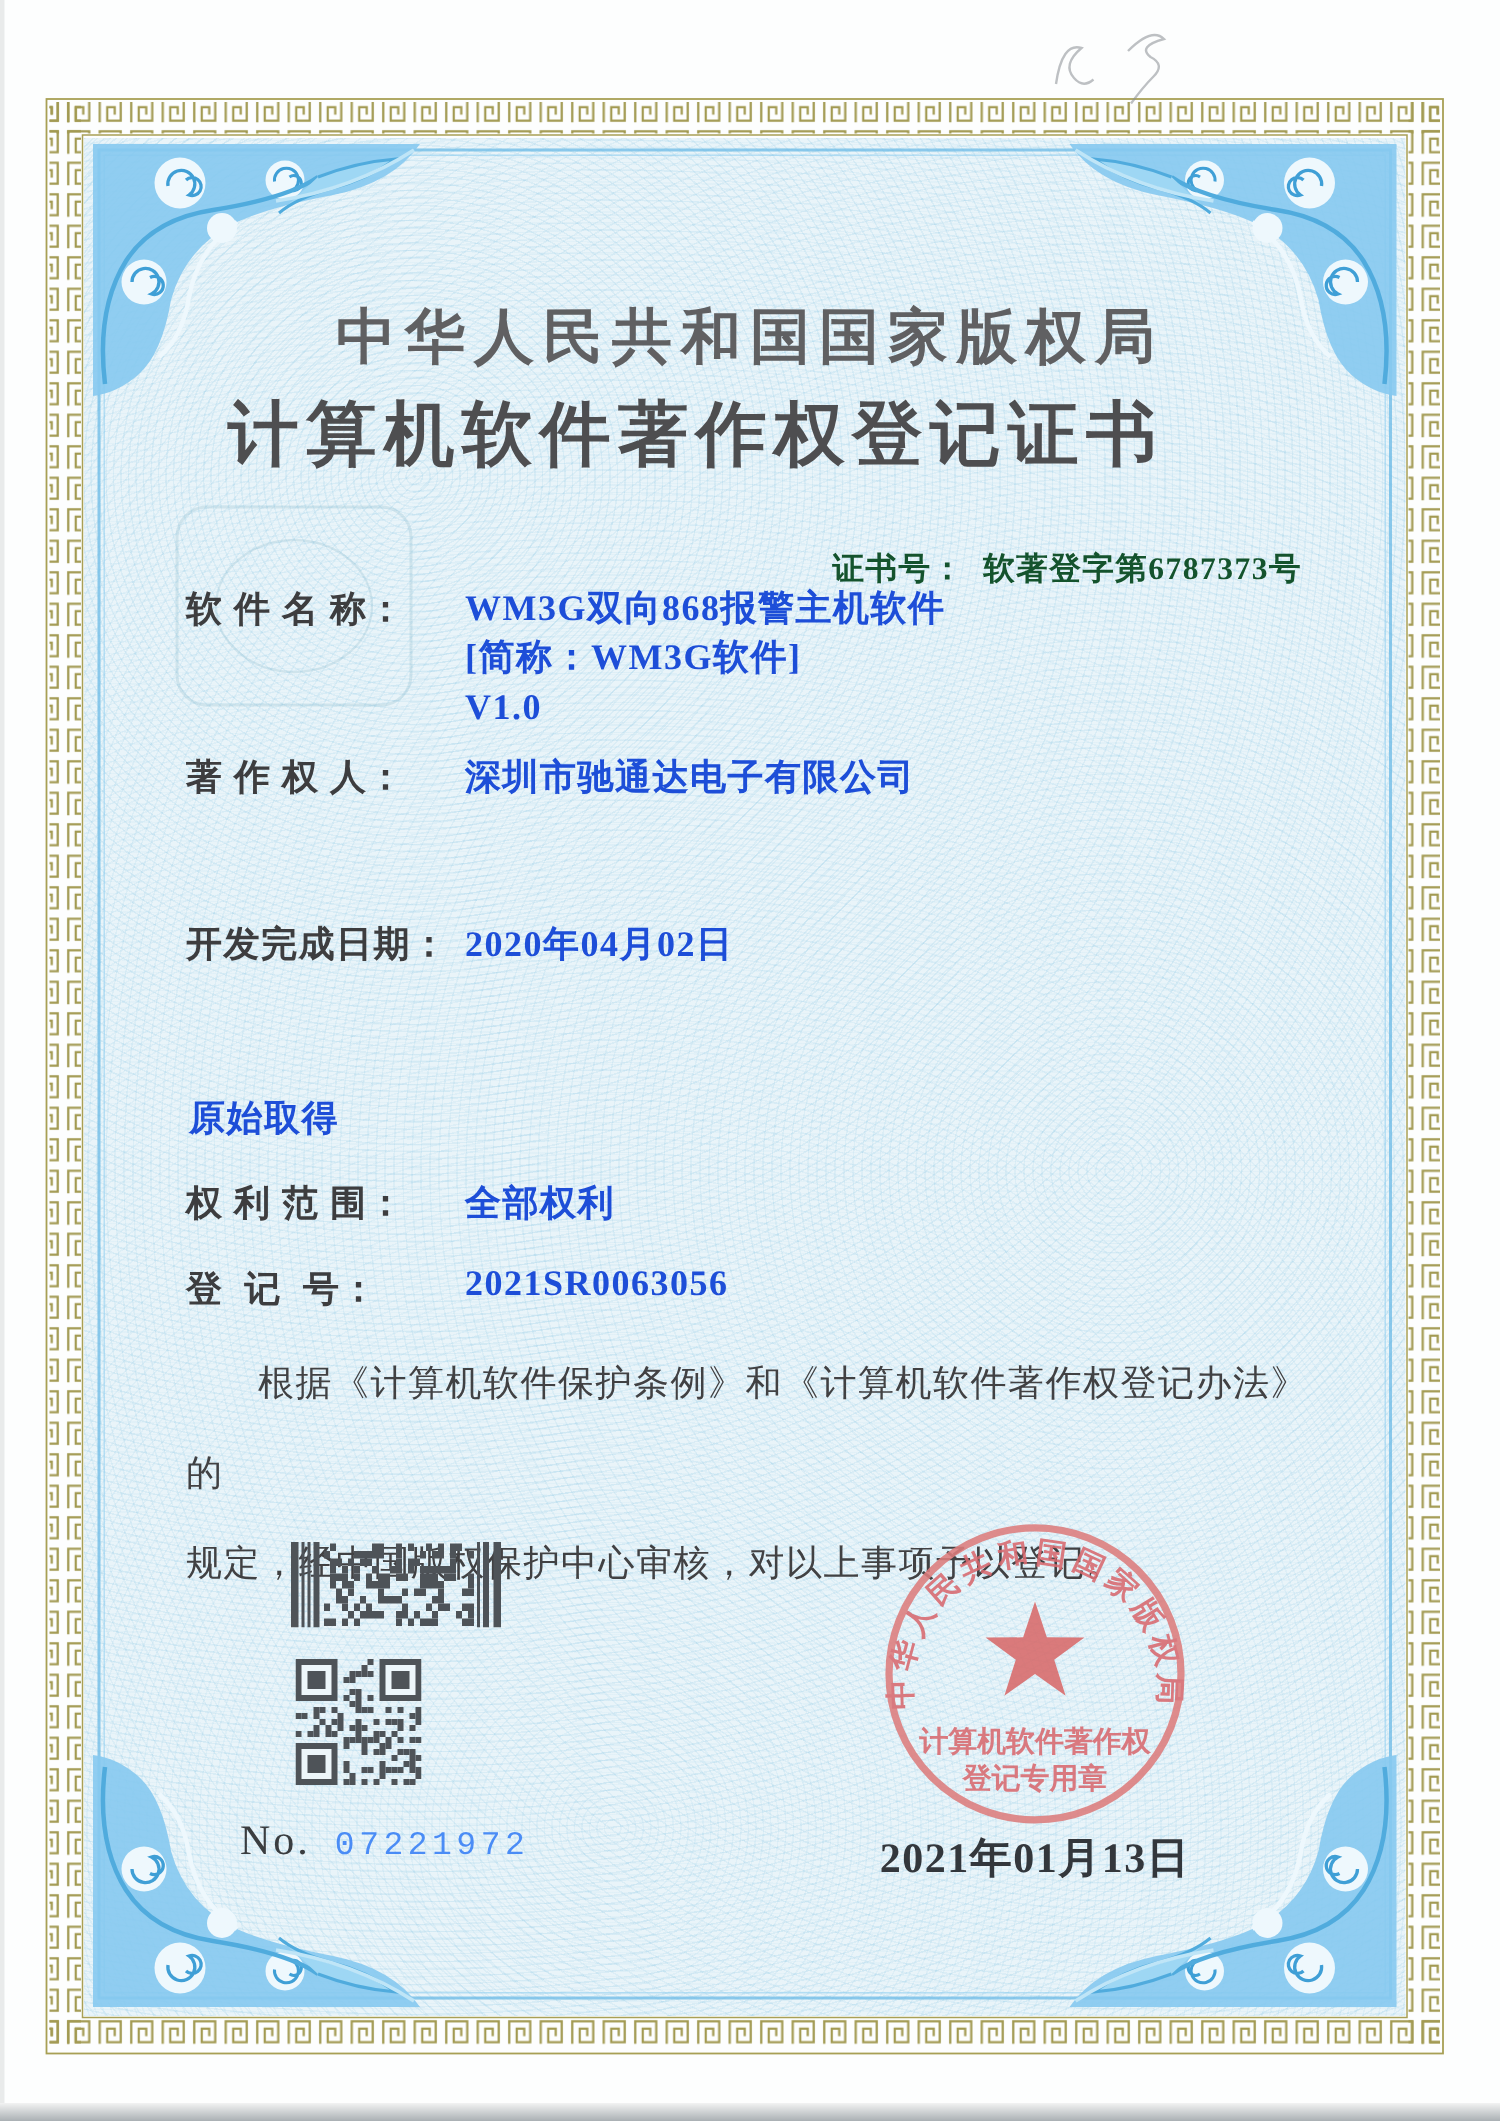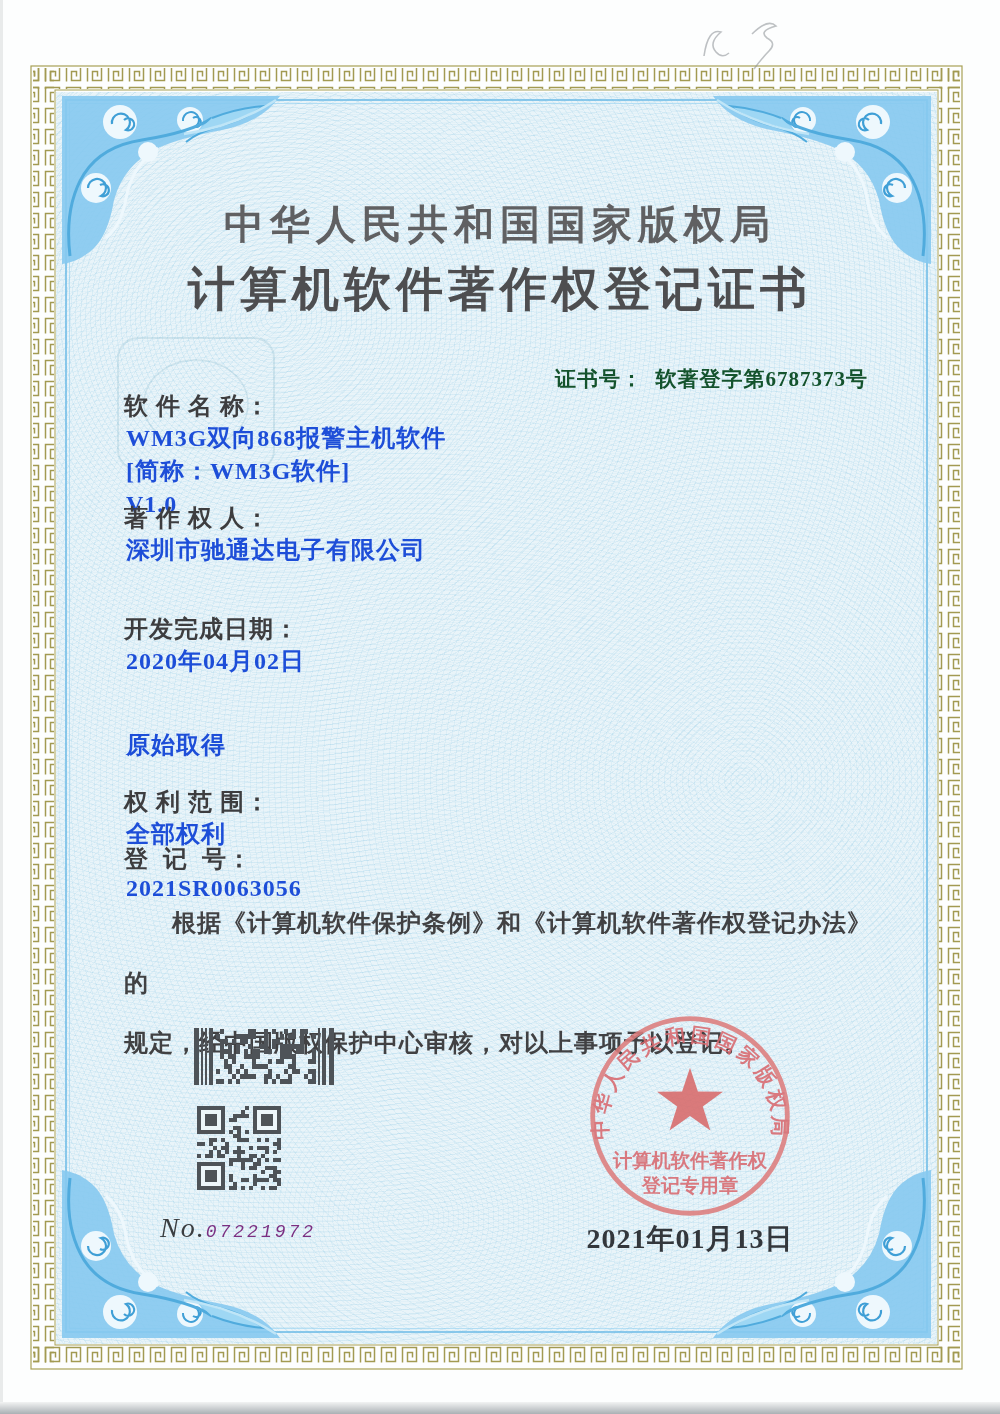--- a/index.html
+++ b/index.html
@@ -28,36 +28,36 @@
     border:2px solid rgba(105,185,230,.75);
   }
   .panel::after{
     content:"";position:absolute;left:13px;right:13px;top:11px;bottom:15px;
     border:1px solid rgba(140,205,240,.55);
   }
   svg.overlay{position:absolute;left:0;top:0;pointer-events:none;}
   .txt{position:absolute;color:#474747;}
   .authority{left:0;width:1000px;top:197px;text-align:center;
     font-size:40px;font-weight:700;letter-spacing:6px;color:#606062;}
-  .cert-title{left:0;width:1000px;top:258px;text-align:center;
+  .cert-title{left:0;width:928px;top:258px;text-align:center;
     font-size:47px;font-weight:700;letter-spacing:5px;color:#4e4e50;}
   .cert-no{top:340px;right:132px;font-size:21px;font-weight:700;
     color:#14532d;white-space:pre;letter-spacing:1px;}
   .frow{position:absolute;left:124px;display:flex;align-items:flex-start;
-    font-size:24px;font-weight:700;color:#3d3d3f;flex-direction:column;}
+    font-size:24px;font-weight:700;color:#3d3d3f;}
   .frow .lab{display:inline-block;width:184px;white-space:pre;letter-spacing:1px;}
   .frow .val{margin-left:2px;letter-spacing:1px;color:#1d4ed8;}
   .frow .val .vline{line-height:33px;}
   .statement{position:absolute;left:124px;width:760px;top:893px;
-    font-size:24px;font-weight:700;color:#414143;line-height:60px;letter-spacing:1px;}
+    font-size:24px;font-weight:400;color:#414143;line-height:60px;letter-spacing:1px;}
   .statement .ind{text-indent:2em;}
-  .serial{position:absolute;left:160px;top:1212px;display:flex;align-items:baseline;gap:0;font-style:italic;}
+  .serial{position:absolute;left:160px;top:1212px;display:flex;align-items:baseline;gap:16px;}
   .serial .no-lab{font-size:28px;color:#3a3d40;letter-spacing:2px;}
-  .serial .no-val{font-family:"Liberation Mono", monospace;font-size:18px;
-    color:#701a75;letter-spacing:3px;opacity:.9;}
+  .serial .no-val{font-family:"Liberation Mono", monospace;font-size:22px;
+    color:#3b82f6;letter-spacing:3px;opacity:.9;}
   .issue-date{position:absolute;left:585px;top:1220px;width:210px;text-align:center;
     font-size:28px;font-weight:700;color:#33373c;letter-spacing:1px;z-index:3;}
   .seal{position:absolute;left:584px;top:1008px;width:212px;height:212px;z-index:4;opacity:.88;}
   .barcode{position:absolute;left:194px;top:1028px;width:141px;height:57px;}
   .qr{position:absolute;left:197px;top:1106px;width:84px;height:84px;}
 </style>
 </head>
 <body>
 
 <div class="page">

